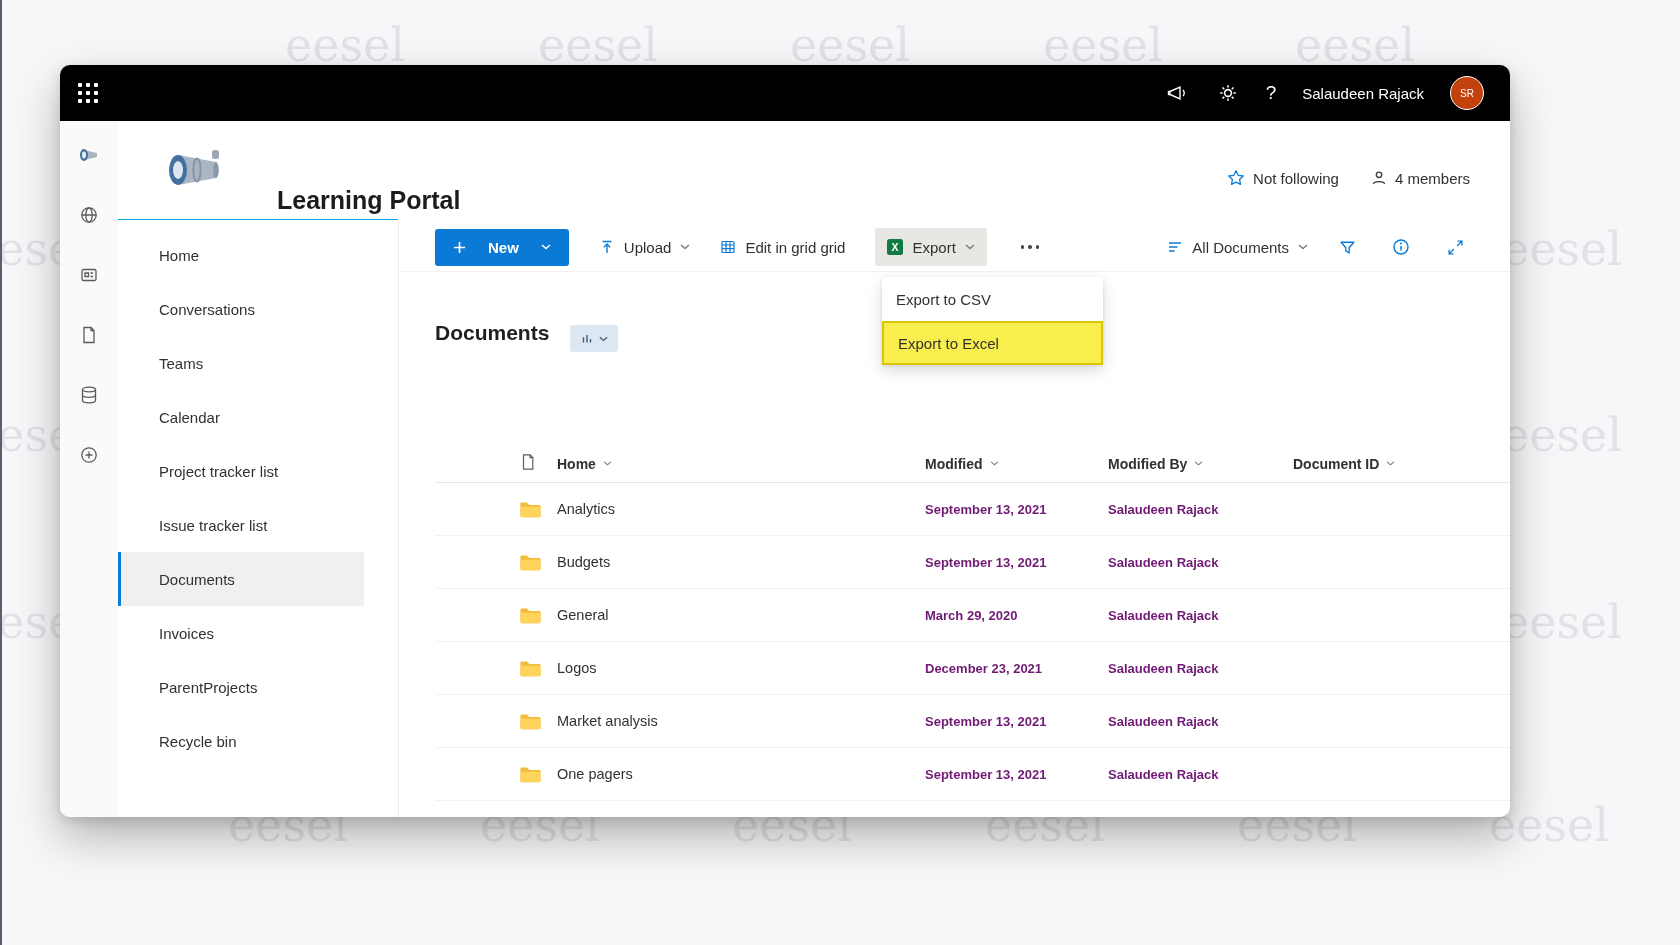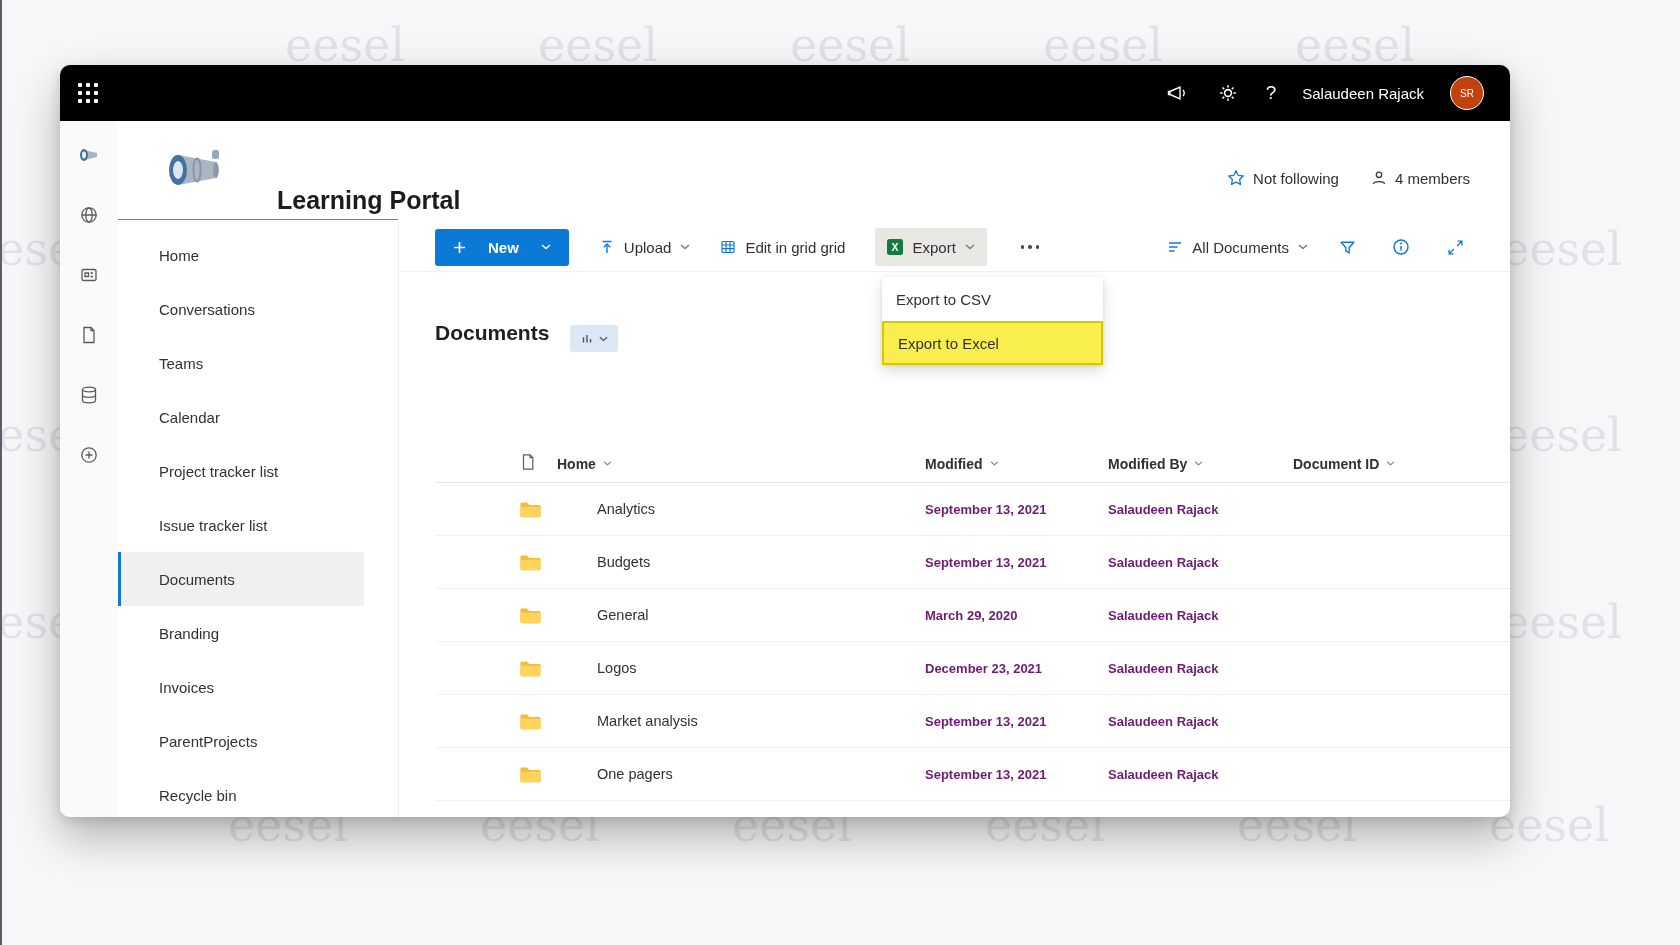--- a/index.html
+++ b/index.html
@@ -93,21 +93,21 @@
   
   .doc-table { position:absolute; left:375px; right:0; top:380px; }
   .thead, .trow {
     display:grid; grid-template-columns:38px 368px 183px 185px 1fr;
     padding-left:84px; align-items:center;
   }
   .thead { height:38px; border-bottom:1px solid #e7e6e4; }
   .th { display:flex; align-items:center; gap:7px; font-size:14px; font-weight:700; color:#323130; cursor:pointer; }
   .th .chev, .chev-gray { color:#7d7b79; }
   .trow { height:53px; border-bottom:1px solid #f2f1ef; cursor:pointer; }
-  .cell-name { font-size:14.5px; color:#323130;margin-left:40px; }
+  .cell-name { font-size:14.5px; color:#323130; }
   .cell-meta { font-size:13px; color:#701a75;font-weight:bold; }
   .folder-cell { display:flex; align-items:center; }
 </style>
 </head>
 <body>
 
 <div class="page-edge"></div>
 
 <span class="wm" style="left:285px;top:18px">eesel</span>
 <span class="wm" style="left:538px;top:18px">eesel</span>
@@ -263,23 +263,20 @@
     <div class="nav-item">
         <span>Project tracker list</span>
       </div>
     <div class="nav-item">
         <span>Issue tracker list</span>
       </div>
     <div class="nav-item selected">
         <span>Documents</span>
       </div>
     <div class="nav-item">
-        <span>Branding</span>
-      </div>
-    <div class="nav-item">
         <span>Invoices</span>
       </div>
     <div class="nav-item">
         <span>ParentProjects</span>
       </div>
     <div class="nav-item">
         <span>Recycle bin</span>
       </div>
   </nav>
   <div class="vline"></div>

